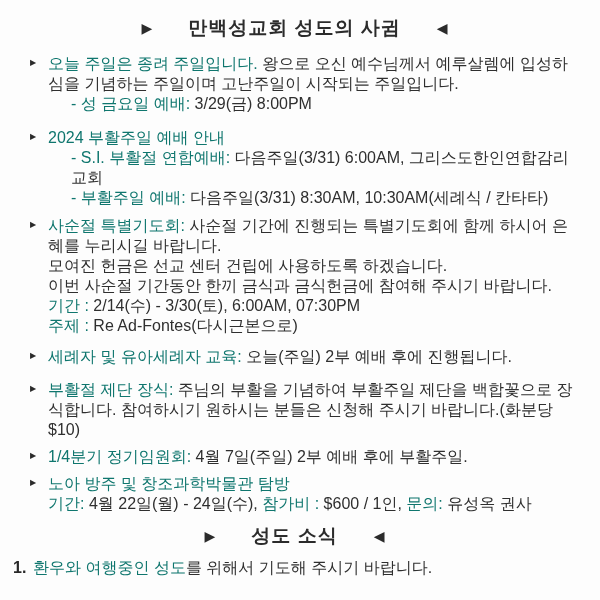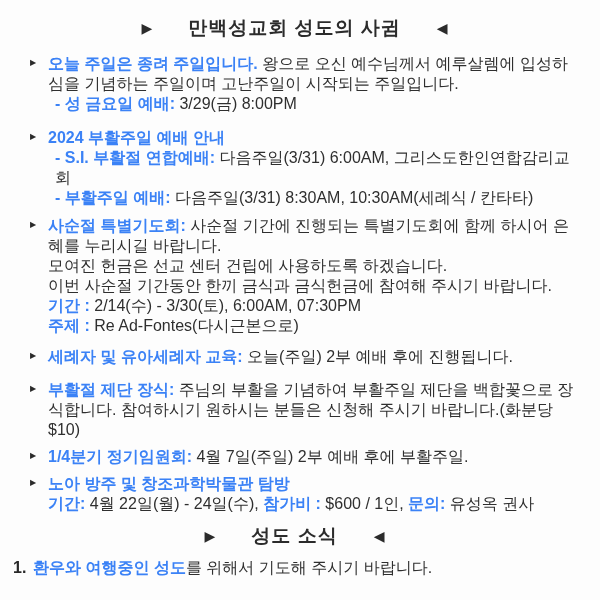--- a/index.html
+++ b/index.html
@@ -39,22 +39,22 @@
   .bullet {
     flex: none;
     width: 18px;
     font-size: 8px;
     line-height: 1;
     padding-top: 5px;
     color: #2b2b2b;
   }
   .body { flex: 1; }
   .para { margin: 0; }
-  .para.sub { padding-left: 7px; }
-  b { font-weight: 700; color: #3b82f6; }
+  .para.sub { padding-left: 7px; margin-left: 16px; }
+  b { font-weight: 400; color: #0f766e; }
   .news-item { display: flex; }
   .news-number { flex: none; width: 20px; font-weight: 700; color: #292929; }
 </style>
 </head>
 <body>
 
 <div class="page">
 
   <div class="section-header">
     <span class="arrow">▶</span>

